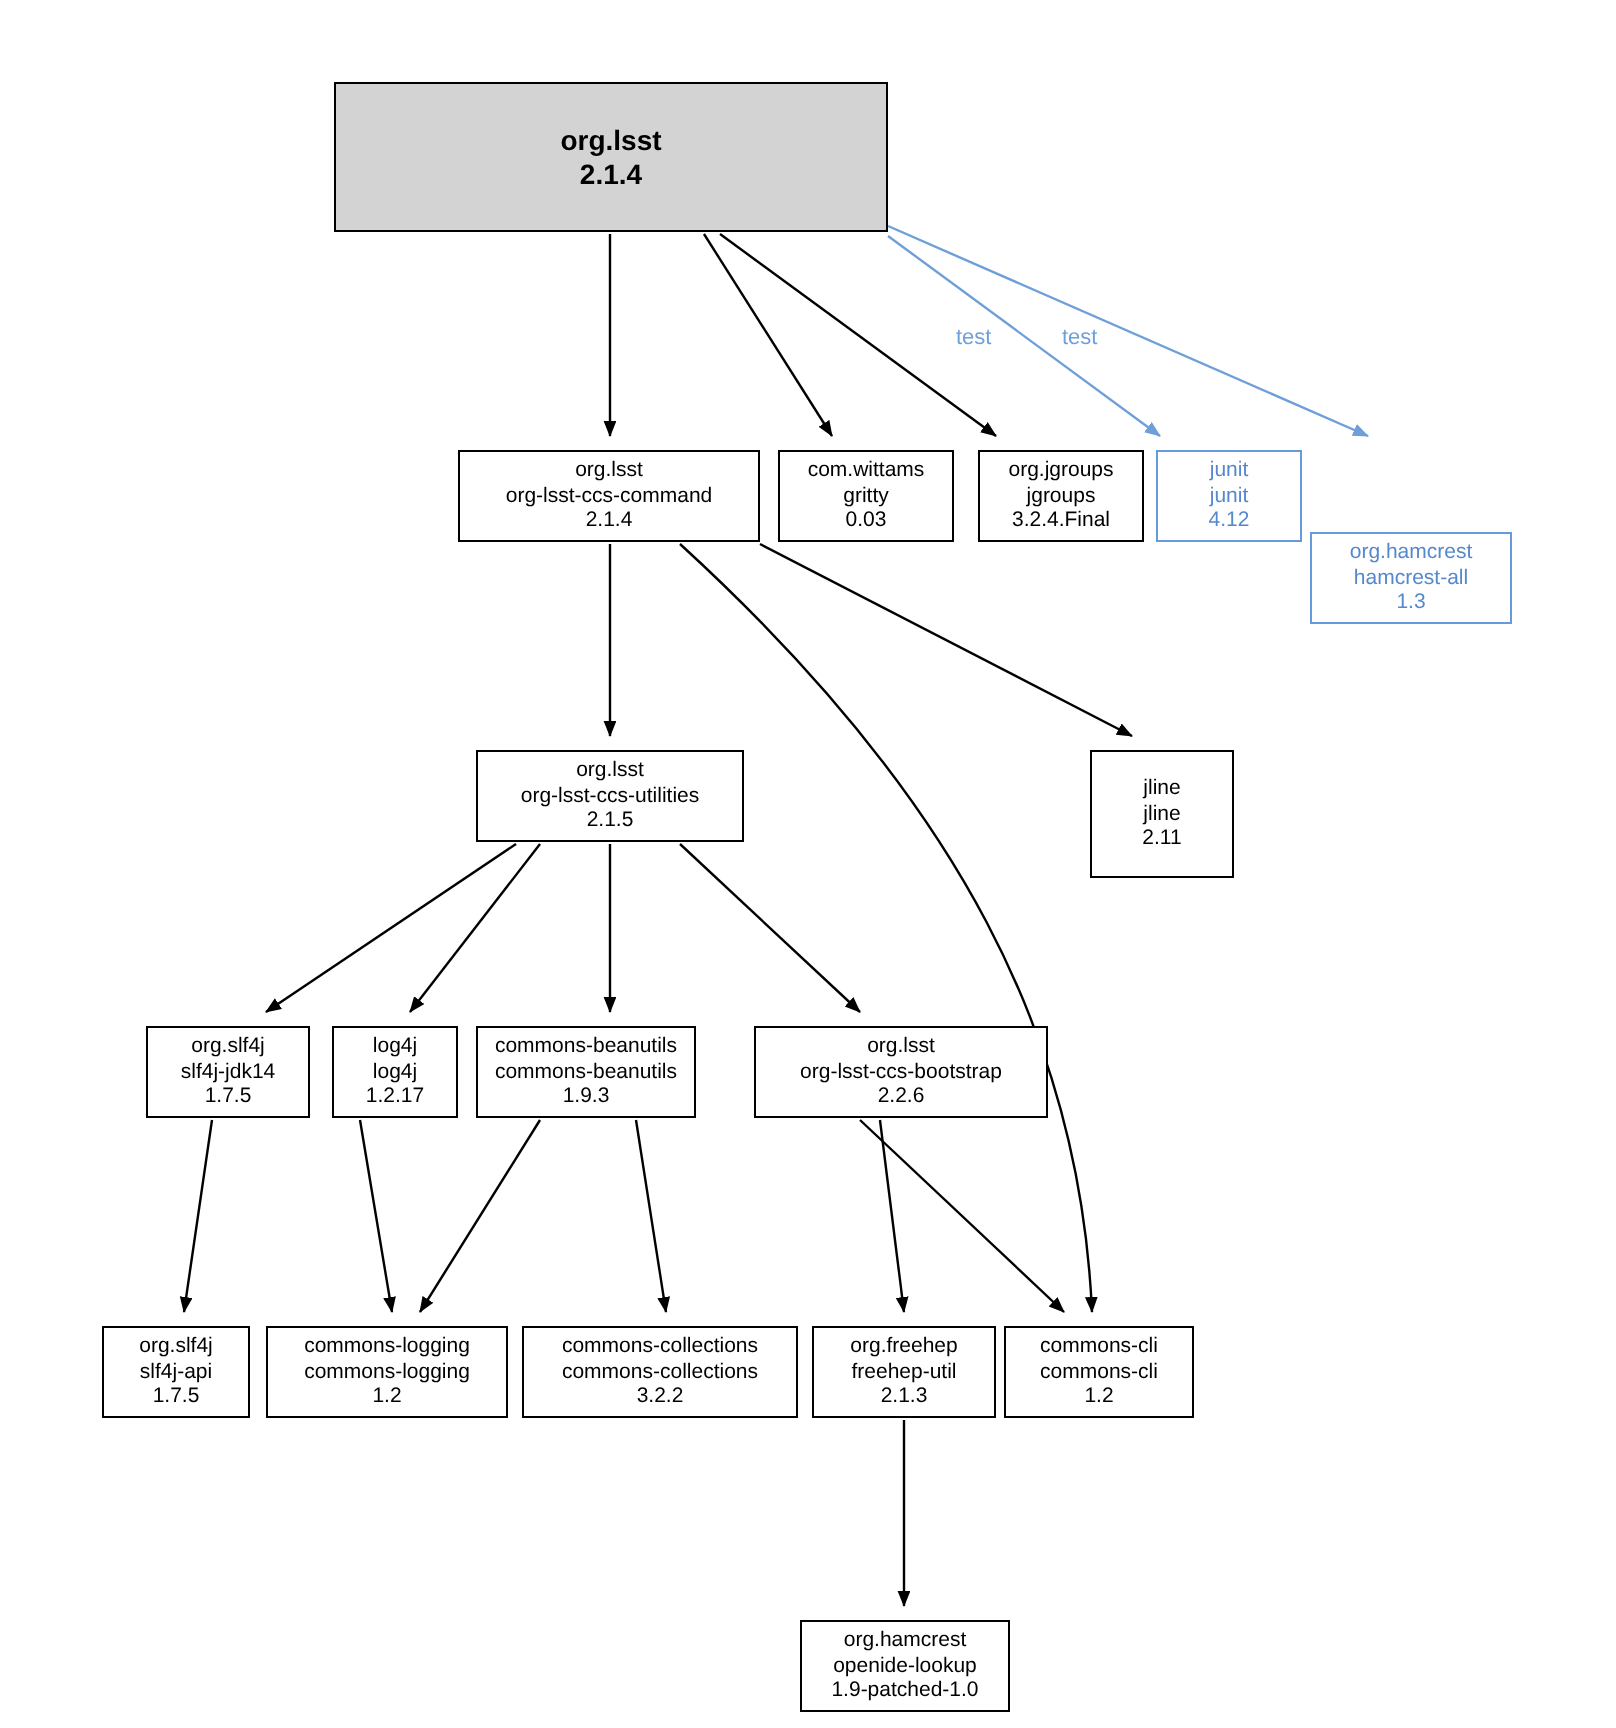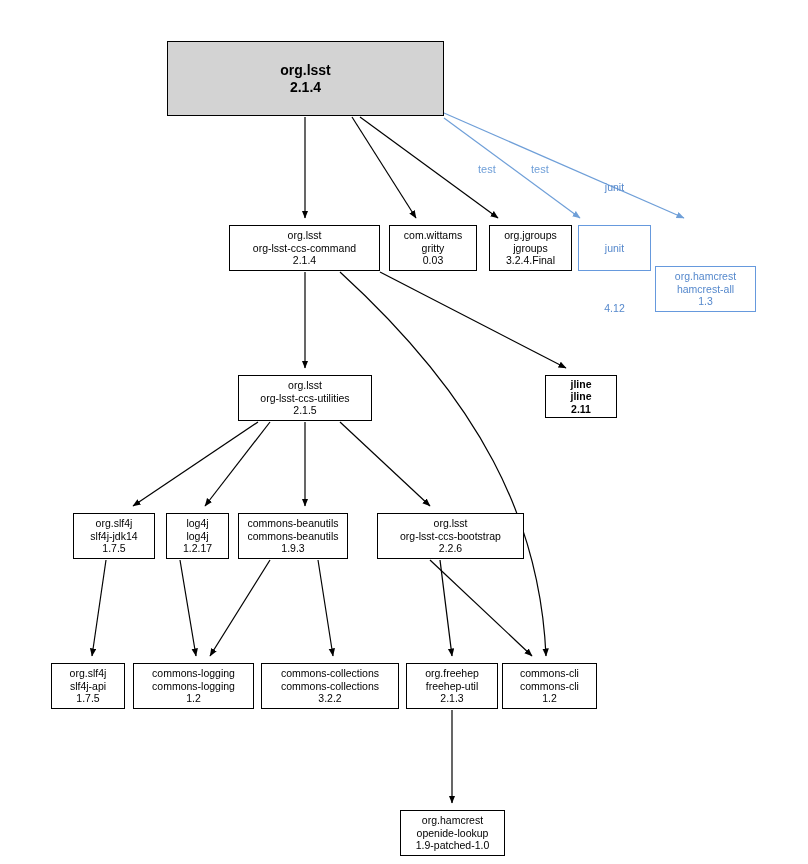--- a/index.html
+++ b/index.html
@@ -117,36 +117,36 @@
       <div class="node" style="left: 389px; top: 225px; width: 88px; height: 46px;">
         <span class="ln">com.wittams</span>
         <span class="ln">gritty</span>
         <span class="ln">0.03</span>
       </div>
       <div class="node" style="left: 489px; top: 225px; width: 83px; height: 46px;">
         <span class="ln">org.jgroups</span>
         <span class="ln">jgroups</span>
         <span class="ln">3.2.4.Final</span>
       </div>
-      <div class="node test" style="left: 578px; top: 225px; width: 73px; height: 46px; gap: 48px;">
+      <div class="node test" style="left: 578px; top: 225px; width: 73px; height: 46px;">
         <span class="ln">junit</span>
         <span class="ln">junit</span>
         <span class="ln">4.12</span>
       </div>
       <div class="node test" style="left: 655px; top: 225px; width: 101px; height: 46px; margin-top: 41px;">
         <span class="ln">org.hamcrest</span>
         <span class="ln">hamcrest-all</span>
         <span class="ln">1.3</span>
       </div>
       <div class="node" style="left: 238px; top: 375px; width: 134px; height: 46px;">
         <span class="ln">org.lsst</span>
         <span class="ln">org-lsst-ccs-utilities</span>
         <span class="ln">2.1.5</span>
       </div>
-      <div class="node" style="left: 545px; top: 375px; width: 72px; height: 43px; font-weight: bold;">
+      <div class="node" style="left: 545px; top: 375px; width: 72px; height: 64px;">
         <span class="ln">jline</span>
         <span class="ln">jline</span>
         <span class="ln">2.11</span>
       </div>
       <div class="node" style="left: 73px; top: 513px; width: 82px; height: 46px;">
         <span class="ln">org.slf4j</span>
         <span class="ln">slf4j-jdk14</span>
         <span class="ln">1.7.5</span>
       </div>
       <div class="node" style="left: 166px; top: 513px; width: 63px; height: 46px;">

